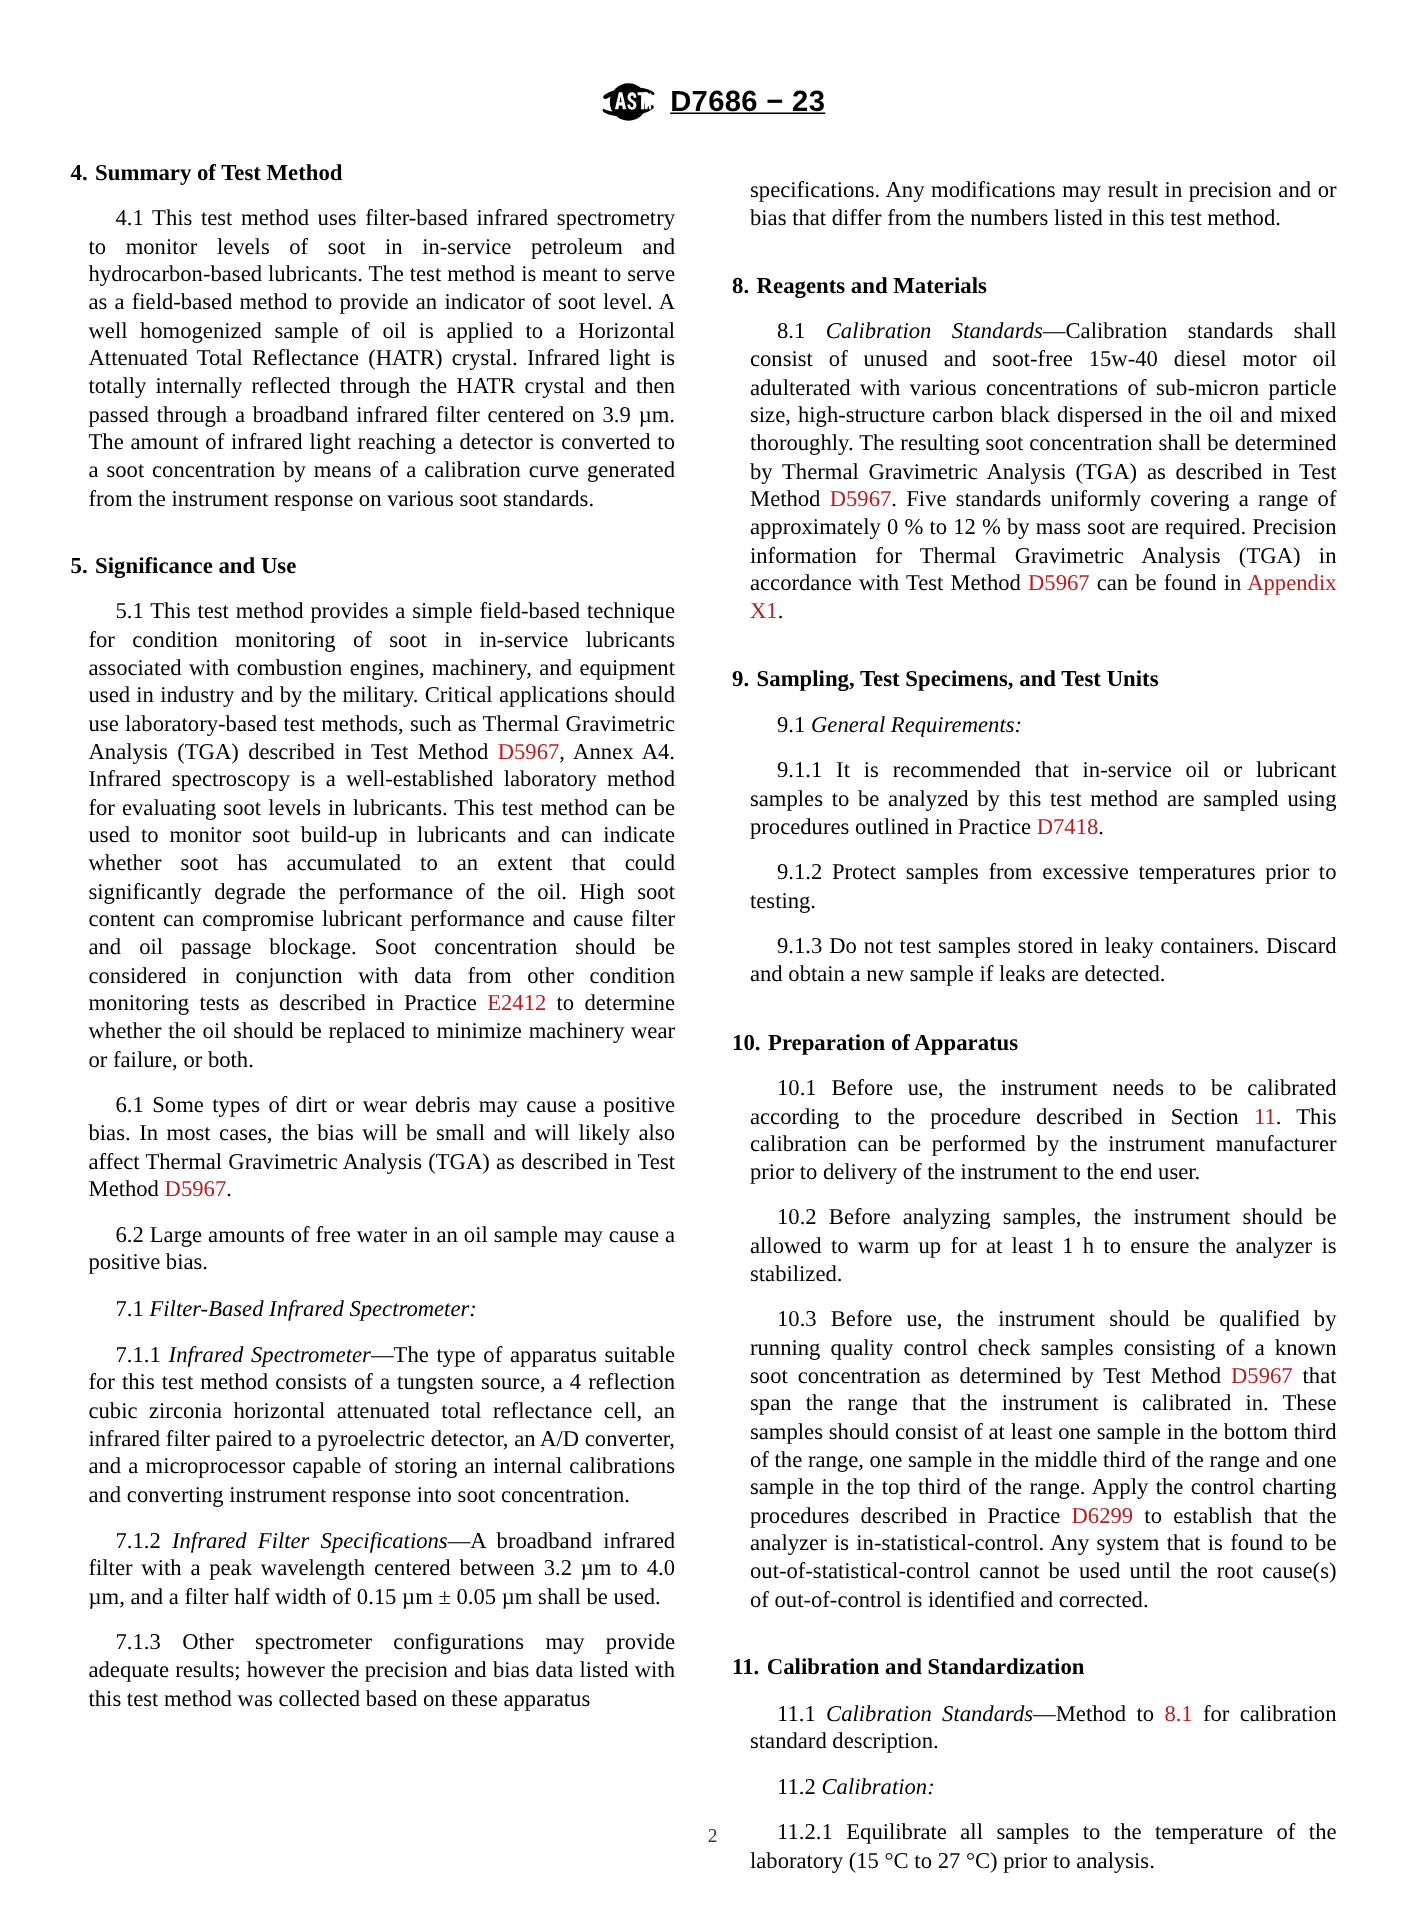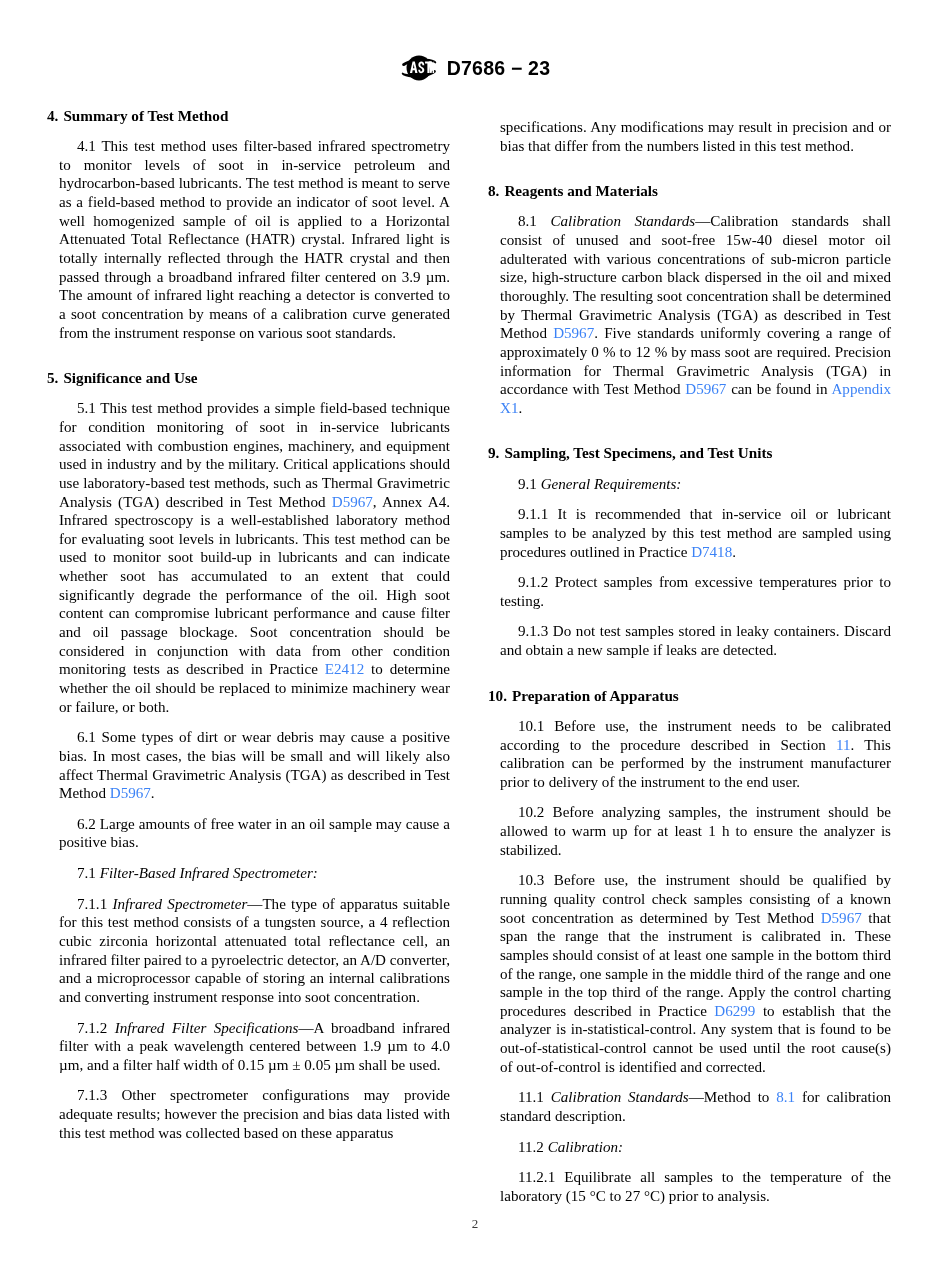--- a/index.html
+++ b/index.html
@@ -28,20 +28,21 @@
   .runhead {
     position: absolute;
     left: 0;
     top: 48px;
     width: 950px;
     height: 40px;
     display: flex;
     align-items: center;
     justify-content: center;
     gap: 9px;
+    text-decoration: underline;
   }
   .astm-logo {
     width: 38px;
     height: 34px;
     flex: 0 0 auto;
     display: block;
   }
   .runhead-title {
     font-family: "Liberation Sans", "DejaVu Sans", sans-serif;
     font-size: 19.5px;
@@ -93,21 +94,21 @@
   p.para.cont {
     text-indent: 0;
   }
   p.para.gap {
     margin-top: 11px;
   }
   .it {
     font-style: italic;
   }
   .lnk {
-    color: #3b82f6;
+    color: #b91c1c;
   }
   .lbl {
     white-space: nowrap;
   }
 
   
   .folio {
     position: absolute;
     left: 0;
     top: 1216px;
@@ -151,21 +152,21 @@
       <div class="sec-head">
         <span class="num">5.</span><span>Significance and Use</span>
       </div>
       <p class="para"><span class="lbl">5.1</span> <span>This test method provides a simple field-based technique for condition monitoring of soot in in-service lubricants associated with combustion engines, machinery, and equipment used in industry and by the military. Critical applications should use laboratory-based test methods, such as Thermal Gravimetric Analysis (TGA) described in Test Method </span><span class="lnk">D5967</span><span>, Annex A4. Infrared spectroscopy is a well-established laboratory method for evaluating soot levels in lubricants. This test method can be used to monitor soot build-up in lubricants and can indicate whether soot has accumulated to an extent that could significantly degrade the performance of the oil. High soot content can compromise lubricant performance and cause filter and oil passage blockage. Soot concentration should be considered in conjunction with data from other condition monitoring tests as described in Practice </span><span class="lnk">E2412</span><span> to determine whether the oil should be replaced to minimize machinery wear or failure, or both.</span></p>
 
       <p class="para"><span class="lbl">6.1</span> <span>Some types of dirt or wear debris may cause a positive bias. In most cases, the bias will be small and will likely also affect Thermal Gravimetric Analysis (TGA) as described in Test Method </span><span class="lnk">D5967</span><span>.</span></p>
       <p class="para gap"><span class="lbl">6.2</span> <span>Large amounts of free water in an oil sample may cause a positive bias.</span></p>
 
       <p class="para"><span class="lbl">7.1</span> <span class="it">Filter-Based Infrared Spectrometer:</span></p>
       <p class="para"><span class="lbl">7.1.1</span> <span class="it">Infrared Spectrometer</span><span>—The type of apparatus suitable for this test method consists of a tungsten source, a 4 reflection cubic zirconia horizontal attenuated total reflectance cell, an infrared filter paired to a pyroelectric detector, an A/D converter, and a microprocessor capable of storing an internal calibrations and converting instrument response into soot concentration.</span></p>
-      <p class="para"><span class="lbl">7.1.2</span> <span class="it">Infrared Filter Specifications</span><span>—A broadband infrared filter with a peak wavelength centered between 1.9 µm to 4.0 µm, and a filter half width of 0.15 µm ± 0.05 µm shall be used.</span></p>
+      <p class="para"><span class="lbl">7.1.2</span> <span class="it">Infrared Filter Specifications</span><span>—A broadband infrared filter with a peak wavelength centered between 3.2 µm to 4.0 µm, and a filter half width of 0.15 µm ± 0.05 µm shall be used.</span></p>
       <p class="para"><span class="lbl">7.1.3</span> <span>Other spectrometer configurations may provide adequate results; however the precision and bias data listed with this test method was collected based on these apparatus</span></p>
 
     </div>
 
     <div class="col">
 
       <p class="para cont">specifications. Any modifications may result in precision and or bias that differ from the numbers listed in this test method.</p>
 
       <div class="sec-head">
         <span class="num">8.</span><span>Reagents and Materials</span>
@@ -180,20 +181,23 @@
       <p class="para"><span class="lbl">9.1.2</span> <span>Protect samples from excessive temperatures prior to testing.</span></p>
       <p class="para"><span class="lbl">9.1.3</span> <span>Do not test samples stored in leaky containers. Discard and obtain a new sample if leaks are detected.</span></p>
 
       <div class="sec-head">
         <span class="num">10.</span><span>Preparation of Apparatus</span>
       </div>
       <p class="para"><span class="lbl">10.1</span> <span>Before use, the instrument needs to be calibrated according to the procedure described in Section </span><span class="lnk">11</span><span>. This calibration can be performed by the instrument manufacturer prior to delivery of the instrument to the end user.</span></p>
       <p class="para gap"><span class="lbl">10.2</span> <span>Before analyzing samples, the instrument should be allowed to warm up for at least 1 h to ensure the analyzer is stabilized.</span></p>
       <p class="para gap"><span class="lbl">10.3</span> <span>Before use, the instrument should be qualified by running quality control check samples consisting of a known soot concentration as determined by Test Method </span><span class="lnk">D5967</span><span> that span the range that the instrument is calibrated in. These samples should consist of at least one sample in the bottom third of the range, one sample in the middle third of the range and one sample in the top third of the range. Apply the control charting procedures described in Practice </span><span class="lnk">D6299</span><span> to establish that the analyzer is in-statistical-control. Any system that is found to be out-of-statistical-control cannot be used until the root cause(s) of out-of-control is identified and corrected.</span></p>
 
+      <div class="sec-head">
+        <span class="num">11.</span><span>Calibration and Standardization</span>
+      </div>
       <p class="para"><span class="lbl">11.1</span> <span class="it">Calibration Standards</span><span>—Method to </span><span class="lnk">8.1</span><span> for calibration standard description.</span></p>
       <p class="para gap"><span class="lbl">11.2</span> <span class="it">Calibration:</span></p>
       <p class="para"><span class="lbl">11.2.1</span> <span>Equilibrate all samples to the temperature of the laboratory (15 °C to 27 °C) prior to analysis.</span></p>
 
     </div>
   </div>
 
   <div class="folio">2</div>
 
 </div>

